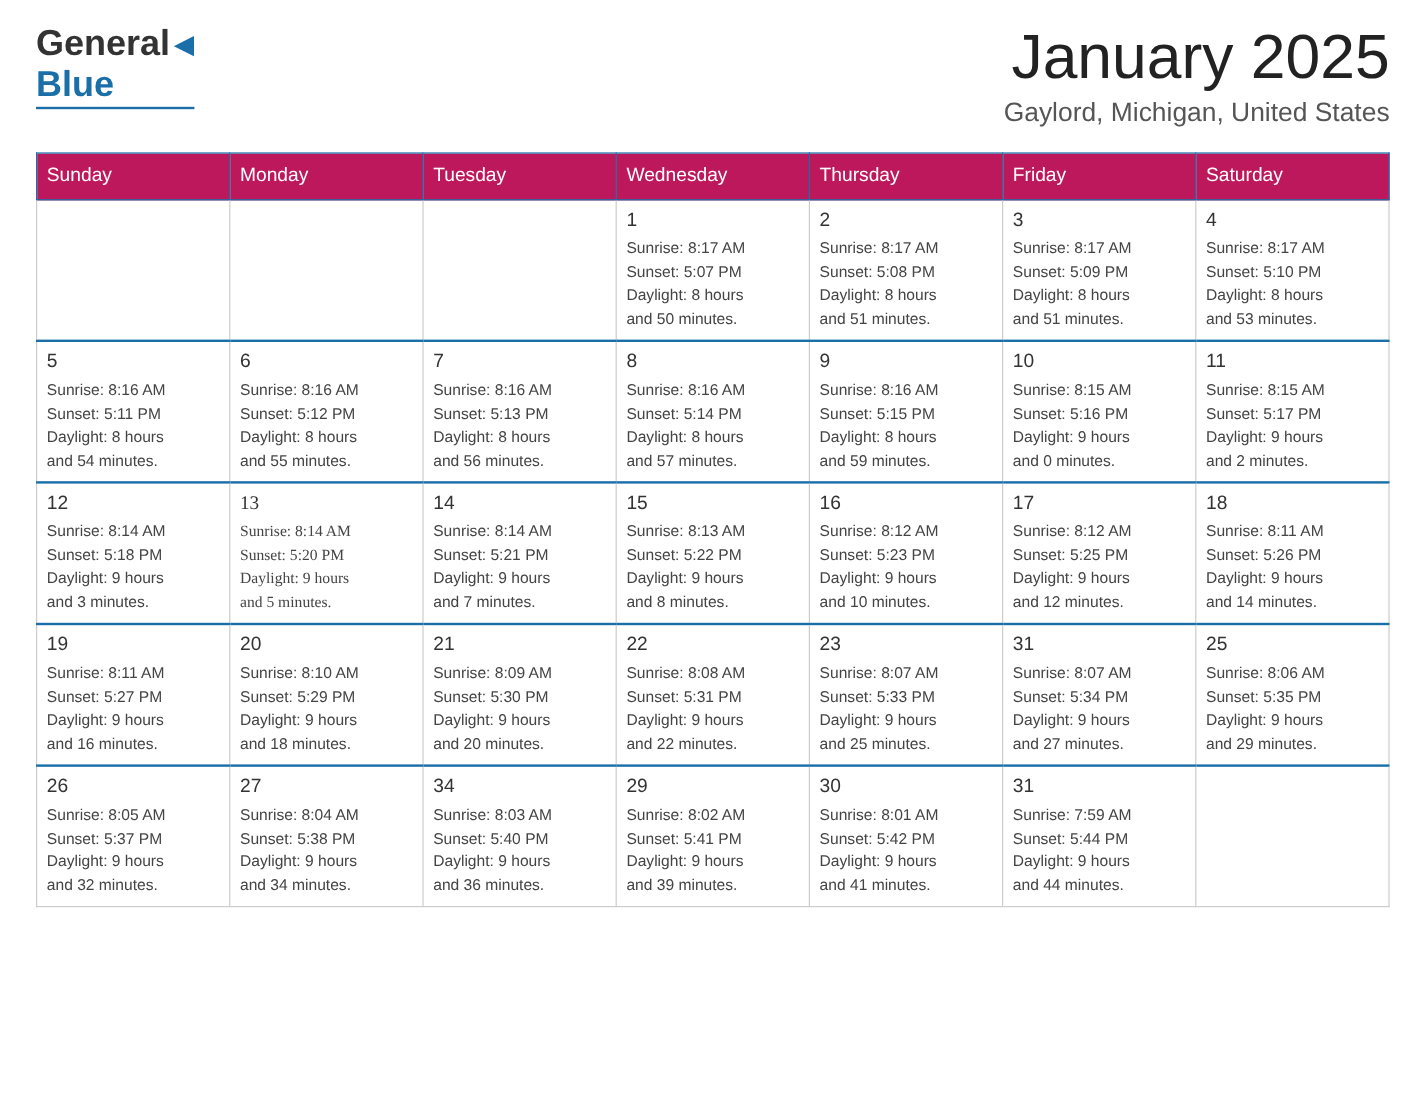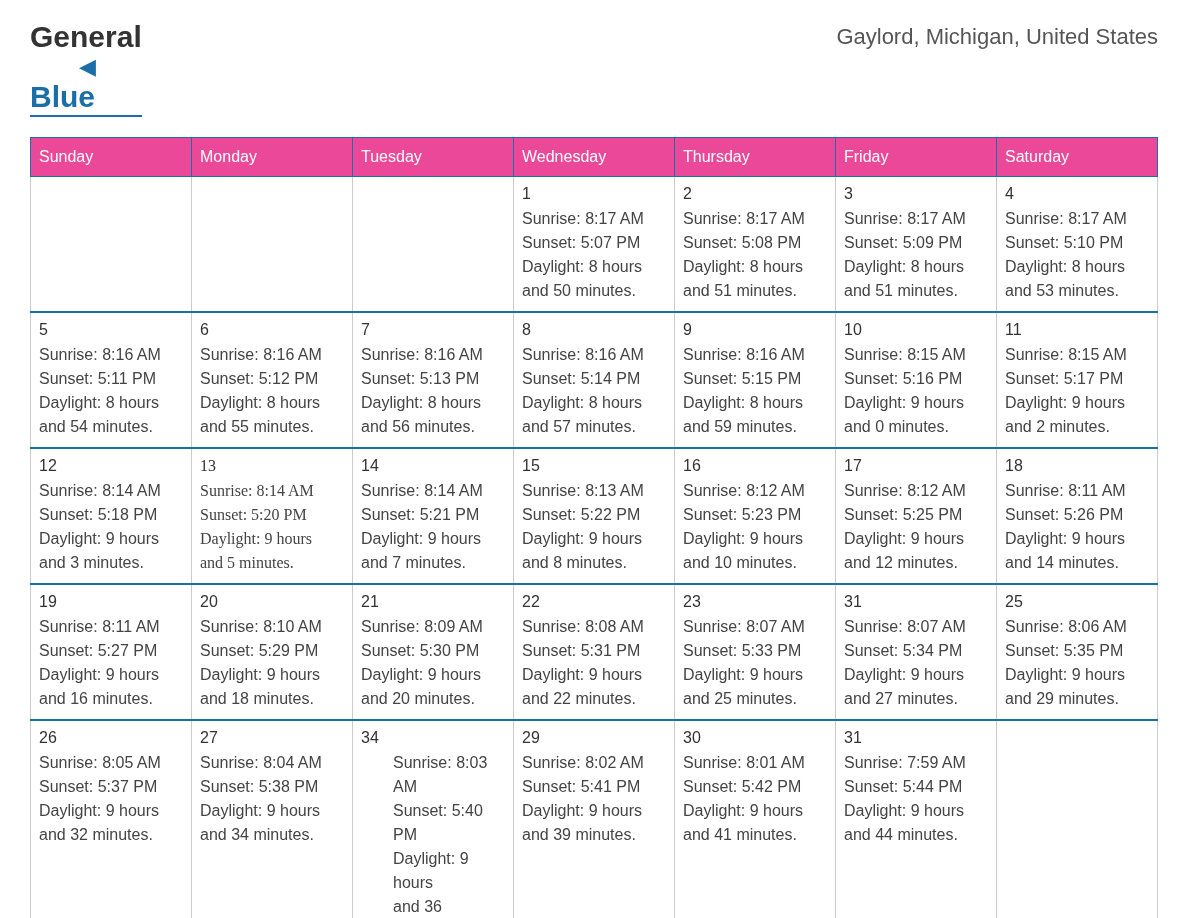--- a/index.html
+++ b/index.html
@@ -28,21 +28,21 @@
     .location {
       font-size: 22px;
       color: #555;
       margin-top: 4px;
     }
     .calendar {
       width: 100%;
       border-collapse: collapse;
     }
     .calendar th {
-      background: #ec4899;
+      background: #be185d;
       color: #fff;
       padding: 10px 8px;
       font-size: 16px;
       font-weight: normal;
       text-align: left;
       border: 1px solid #1a6fa8;
       margin-top: 48px;
     }
     .calendar td {
       border: 1px solid #ccc;
@@ -53,36 +53,35 @@
       height: 110px;
     }
     .day-number {
       font-size: 16px;
       color: #333;
       font-weight: normal;
       display: block;
       margin-bottom: 4px;
     }
     .day-info {
-      font-size: 16px;
+      font-size: 13px;
       color: #444;
       line-height: 1.5;
     }
     .logo-wrapper {
       display: flex;
       align-items: center;
     }
     .logo-text-wrapper {
       display: flex;
       flex-direction: column;
     }
     .logo-row1 {
       display: flex;
       align-items: center;
-      flex-direction: column;
     }
     .logo-general-text {
       font-size: 30px;
       font-weight: bold;
       color: #333;
     }
     .logo-arrow {
       display: inline-block;
       margin-left: 4px;
     }
@@ -107,20 +106,21 @@
         <span class="logo-general-text">General</span>
         <span class="logo-arrow" style="color:#1a6fa8; font-size:22px; margin-left:3px;">◀</span>
       </div>
       <div style="display:flex; align-items:center;">
         <span class="logo-blue-text">Blue</span>
       </div>
       <div class="logo-underline" style="width:100%;"></div>
     </div>
   </div>
   <div class="title-section">
+    <div class="month-title">January 2025</div>
     <div class="location">Gaylord, Michigan, United States</div>
   </div>
 </div>
 
 <table class="calendar">
   <thead>
     <tr>
     <th>Sunday</th>
         <th>Monday</th>
         <th>Tuesday</th>
@@ -327,21 +327,21 @@
         </td>
         <td style="border-top: 2px solid rgb(26, 111, 168);">
           <span class="day-number">27</span>
           <div class="day-info" style="white-space: pre-line;">Sunrise: 8:04 AM
 Sunset: 5:38 PM
 Daylight: 9 hours
 and 34 minutes.</div>
         </td>
         <td style="border-top: 2px solid rgb(26, 111, 168);">
           <span class="day-number">34</span>
-          <div class="day-info" style="white-space: pre-line; margin-left: 32px;">Sunrise: 8:03 AM
+          <div class="day-info" style="white-space: pre-line;">Sunrise: 8:03 AM
 Sunset: 5:40 PM
 Daylight: 9 hours
 and 36 minutes.</div>
         </td>
         <td style="border-top: 2px solid rgb(26, 111, 168);">
           <span class="day-number">29</span>
           <div class="day-info" style="white-space: pre-line;">Sunrise: 8:02 AM
 Sunset: 5:41 PM
 Daylight: 9 hours
 and 39 minutes.</div>

